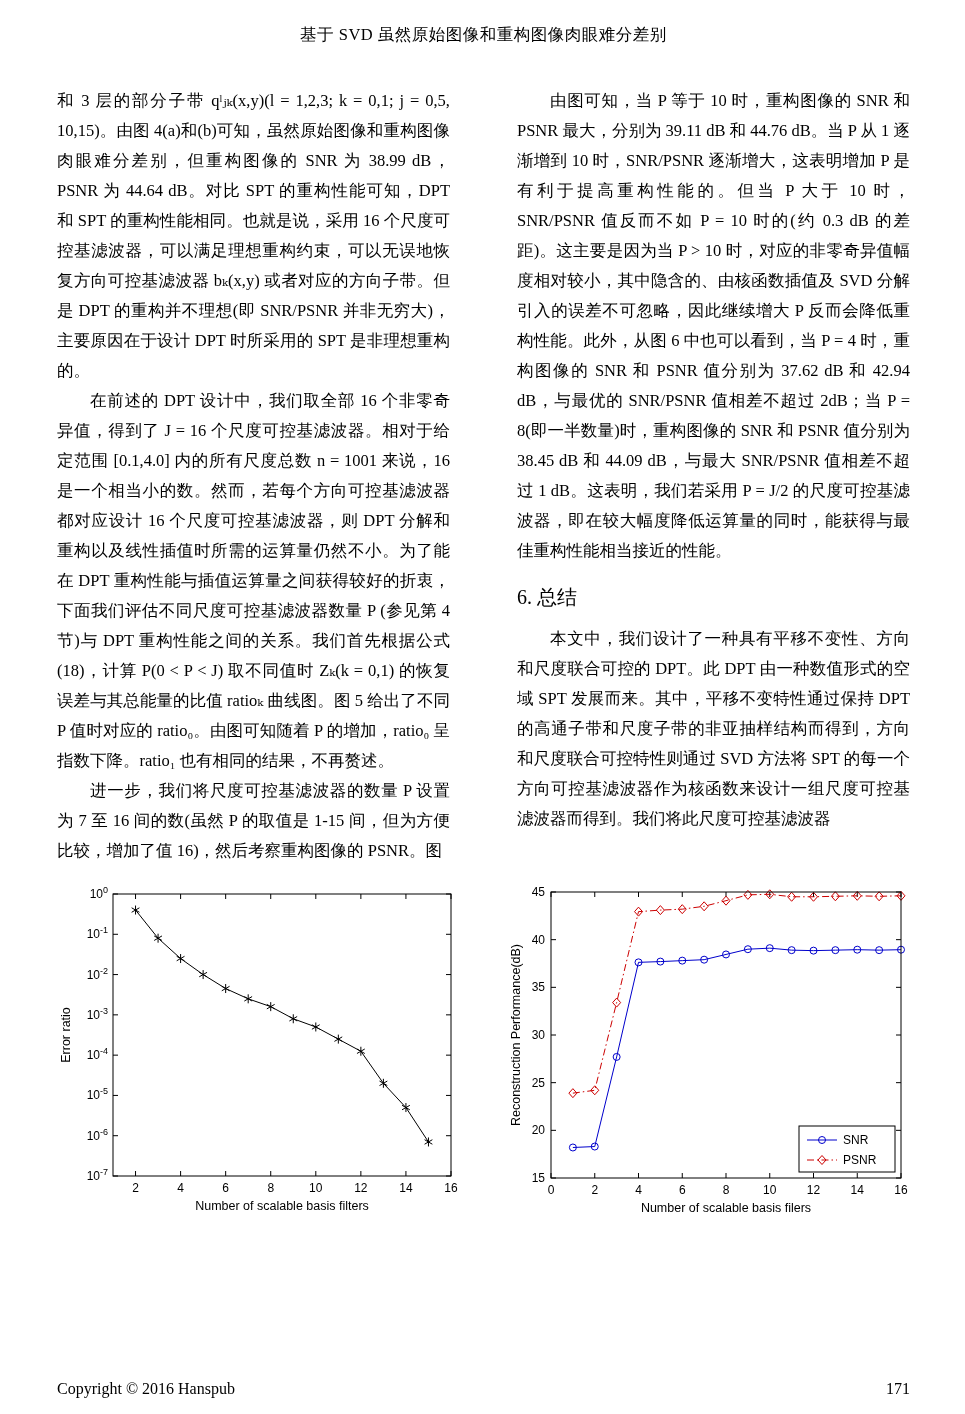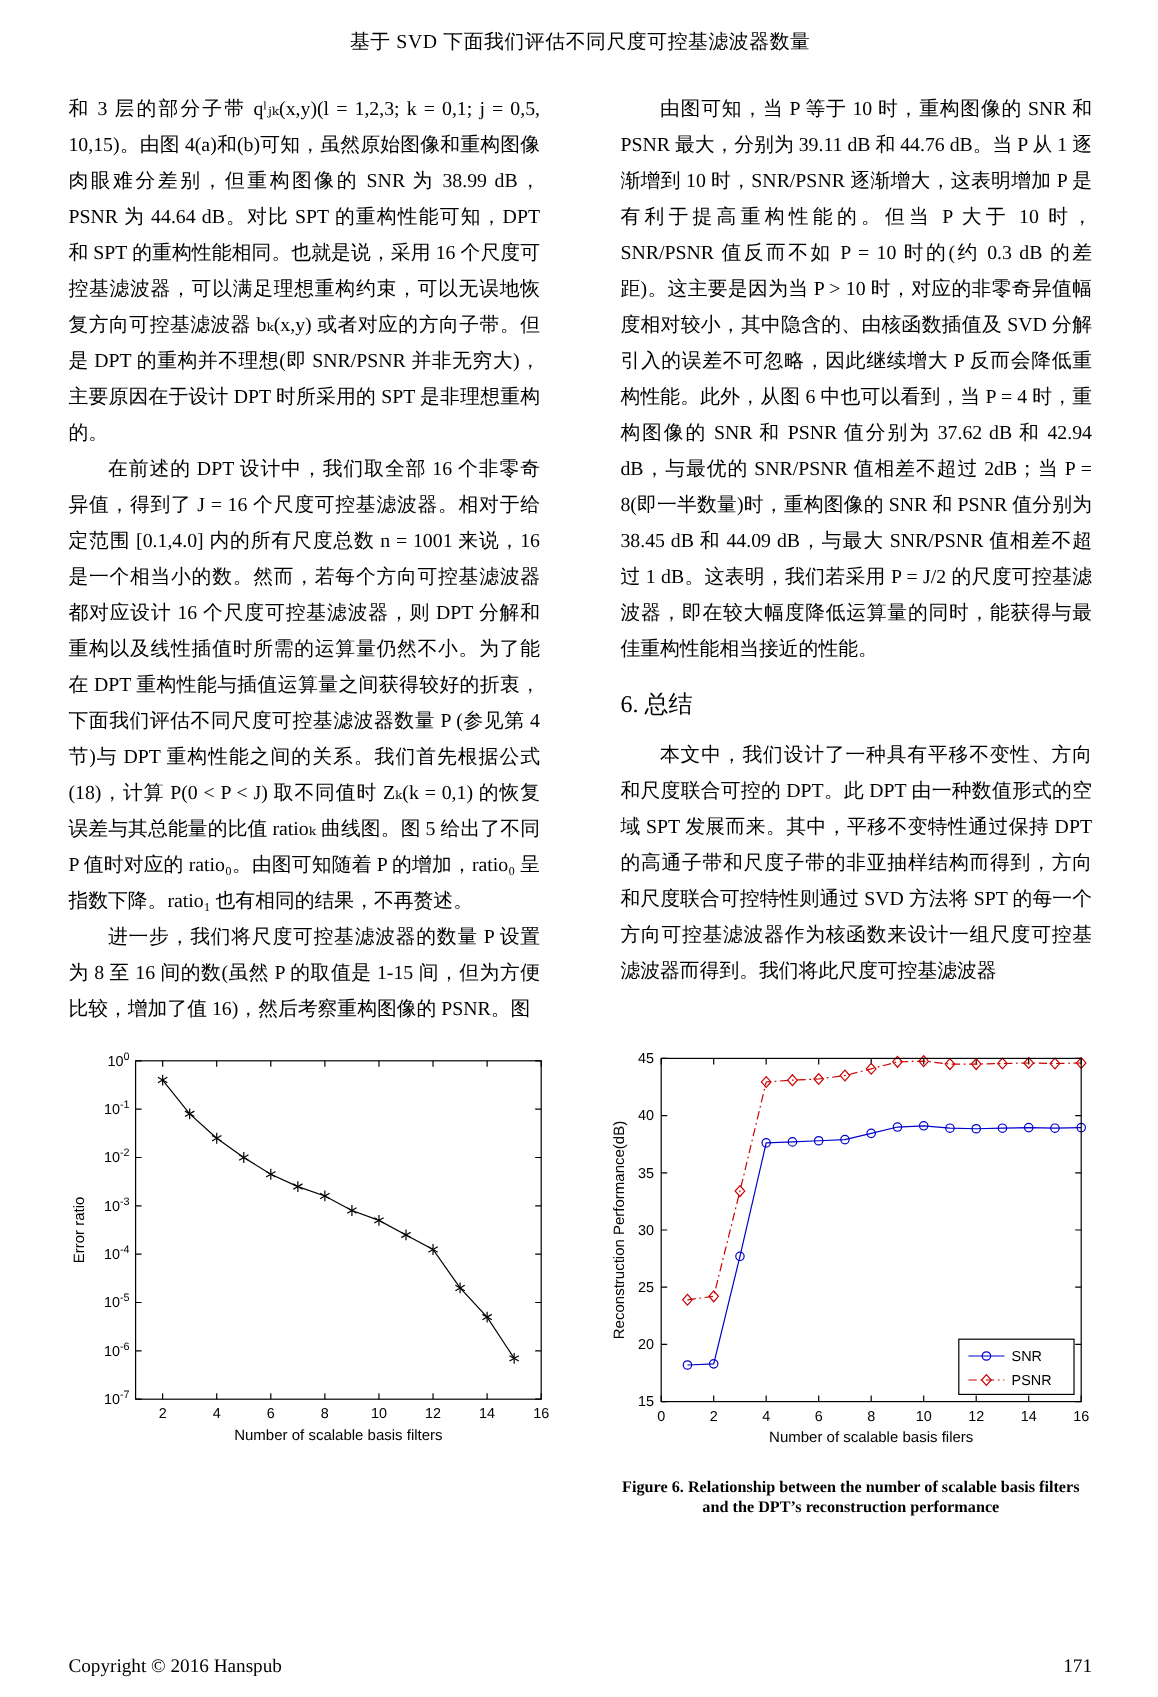--- a/index.html
+++ b/index.html
@@ -4,21 +4,21 @@
 <style>
   * { box-sizing: border-box; }
   html, body { margin: 0; padding: 0; background: #ffffff; }
   body {
     width: 965px; height: 1414px; position: relative;
     font-family: "Liberation Serif", "DejaVu Serif", serif;
     color: #000;
   }
   .page { position: absolute; inset: 0; padding: 24px 55px 0 57px; }
   .header-title { text-align: center; font-size: 16.5px; letter-spacing: 0.5px; }
-  .columns { display: flex; gap: 67px; margin-top: 30px; }
+  .columns { display: flex; gap: 67px; margin-top: 40px; }
   .col { width: 404px; font-size: 16.5px; line-height: 30px; text-align: justify; }
   .col p { margin: 0; text-indent: 2em; }
   .col p.cont { text-indent: 0; }
   .section-heading {
     font-weight: normal; font-size: 20px; margin: 16px 0 12px 0; text-indent: 0;
     font-family: "Liberation Serif", "DejaVu Serif", serif;
   }
   .figures { display: flex; gap: 46px; margin-top: 14px; }
   .figure { width: 404px; margin: 0; }
   .figure svg { display: block; font-family: "Liberation Sans", "DejaVu Sans", sans-serif; }
@@ -28,27 +28,27 @@
   .footer {
     position: absolute; left: 57px; right: 55px; bottom: 16px;
     display: flex; justify-content: space-between; font-size: 16px;
   }
 </style>
 </head>
 <body>
 
 <div class="page">
 
-  <div class="header-title">基于 SVD 下面我们评估不同尺度可控基滤波器数量</div>
+  <div class="header-title">基于 SVD 虽然原始图像和重构图像肉眼难分差别</div>
 
   <div class="columns">
     <div class="col">
       <p class="cont">和 3 层的部分子带 qˡⱼₖ(x,y)(l = 1,2,3; k = 0,1; j = 0,5, 10,15)。由图 4(a)和(b)可知，虽然原始图像和重构图像肉眼难分差别，但重构图像的 SNR 为 38.99 dB，PSNR 为 44.64 dB。对比 SPT 的重构性能可知，DPT 和 SPT 的重构性能相同。也就是说，采用 16 个尺度可控基滤波器，可以满足理想重构约束，可以无误地恢复方向可控基滤波器 bₖ(x,y) 或者对应的方向子带。但是 DPT 的重构并不理想(即 SNR/PSNR 并非无穷大)，主要原因在于设计 DPT 时所采用的 SPT 是非理想重构的。</p>
       <p>在前述的 DPT 设计中，我们取全部 16 个非零奇异值，得到了 J = 16 个尺度可控基滤波器。相对于给定范围 [0.1,4.0] 内的所有尺度总数 n = 1001 来说，16 是一个相当小的数。然而，若每个方向可控基滤波器都对应设计 16 个尺度可控基滤波器，则 DPT 分解和重构以及线性插值时所需的运算量仍然不小。为了能在 DPT 重构性能与插值运算量之间获得较好的折衷，下面我们评估不同尺度可控基滤波器数量 P (参见第 4 节)与 DPT 重构性能之间的关系。我们首先根据公式(18)，计算 P(0 &lt; P &lt; J) 取不同值时 Zₖ(k = 0,1) 的恢复误差与其总能量的比值 ratioₖ 曲线图。图 5 给出了不同 P 值时对应的 ratio₀。由图可知随着 P 的增加，ratio₀ 呈指数下降。ratio₁ 也有相同的结果，不再赘述。</p>
-      <p>进一步，我们将尺度可控基滤波器的数量 P 设置为 8 至 16 间的数(虽然 P 的取值是 1-15 间，但为方便比较，增加了值 16)，然后考察重构图像的 PSNR。图</p>
+      <p>进一步，我们将尺度可控基滤波器的数量 P 设置为 7 至 16 间的数(虽然 P 的取值是 1-15 间，但为方便比较，增加了值 16)，然后考察重构图像的 PSNR。图</p>
     </div>
     <div class="col">
       <p>由图可知，当 P 等于 10 时，重构图像的 SNR 和 PSNR 最大，分别为 39.11 dB 和 44.76 dB。当 P 从 1 逐渐增到 10 时，SNR/PSNR 逐渐增大，这表明增加 P 是有利于提高重构性能的。但当 P 大于 10 时，SNR/PSNR 值反而不如 P = 10 时的(约 0.3 dB 的差距)。这主要是因为当 P &gt; 10 时，对应的非零奇异值幅度相对较小，其中隐含的、由核函数插值及 SVD 分解引入的误差不可忽略，因此继续增大 P 反而会降低重构性能。此外，从图 6 中也可以看到，当 P = 4 时，重构图像的 SNR 和 PSNR 值分别为 37.62 dB 和 42.94 dB，与最优的 SNR/PSNR 值相差不超过 2dB；当 P = 8(即一半数量)时，重构图像的 SNR 和 PSNR 值分别为 38.45 dB 和 44.09 dB，与最大 SNR/PSNR 值相差不超过 1 dB。这表明，我们若采用 P = J/2 的尺度可控基滤波器，即在较大幅度降低运算量的同时，能获得与最佳重构性能相当接近的性能。</p>
       <h2 class="section-heading">6.  总结</h2>
       <p>本文中，我们设计了一种具有平移不变性、方向和尺度联合可控的 DPT。此 DPT 由一种数值形式的空域 SPT 发展而来。其中，平移不变特性通过保持 DPT 的高通子带和尺度子带的非亚抽样结构而得到，方向和尺度联合可控特性则通过 SVD 方法将 SPT 的每一个方向可控基滤波器作为核函数来设计一组尺度可控基滤波器而得到。我们将此尺度可控基滤波器</p>
     </div>
   </div>
 
   <div class="figures">
     <figure class="figure">
@@ -252,21 +252,20 @@
             <line x1="300" y1="260" x2="330" y2="260" stroke="#0000cc" stroke-width="1"></line>
             <circle cx="315" cy="260" r="3.5" fill="none" stroke="#0000cc" stroke-width="1"></circle>
             <text x="336" y="264" fill="#000">SNR</text>
             <line x1="300" y1="280" x2="330" y2="280" stroke="#cc0000" stroke-width="1" stroke-dasharray="7 3 1.5 3"></line>
             <path d="M315,275.5 L319,280 L315,284.5 L311,280 Z" fill="none" stroke="#cc0000" stroke-width="1"></path>
             <text x="336" y="284" fill="#000">PSNR</text>
           </g>
           <rect x="44" y="12" width="350" height="286" fill="none" stroke="#000" stroke-width="1"></rect>
         </svg>
       <div class="caption">
-        <div class="en">Figure 6. Relationship between the number of scalable basis filters and the DPT’s reconstruction performance</div>
       </div>
     </figure>
   </div>
 
   <div class="footer">
     <span>Copyright © 2016 Hanspub</span>
     <span>171</span>
   </div>
 
 </div>

